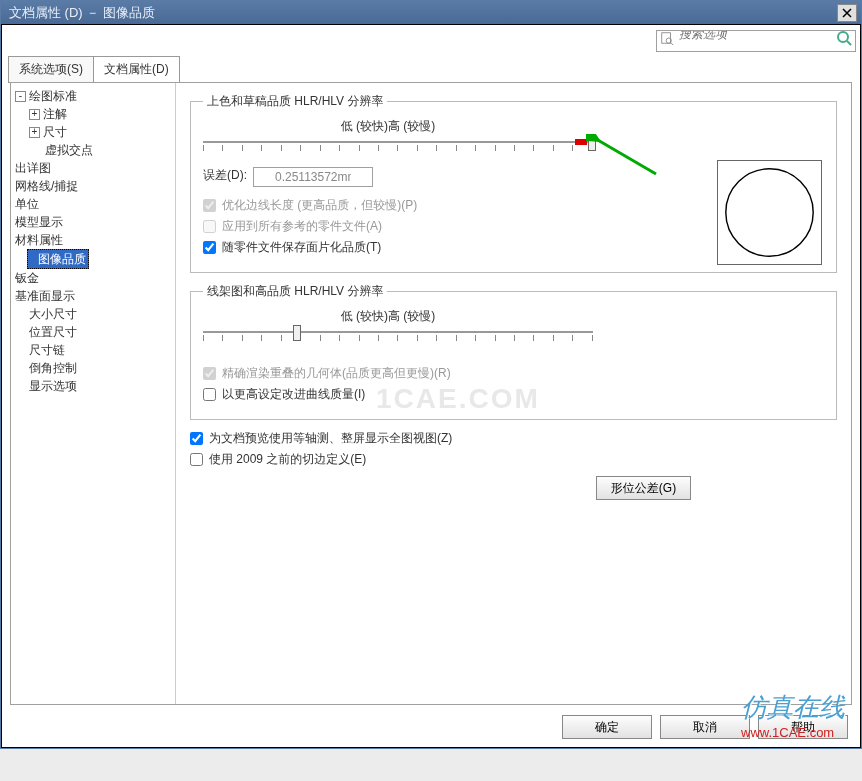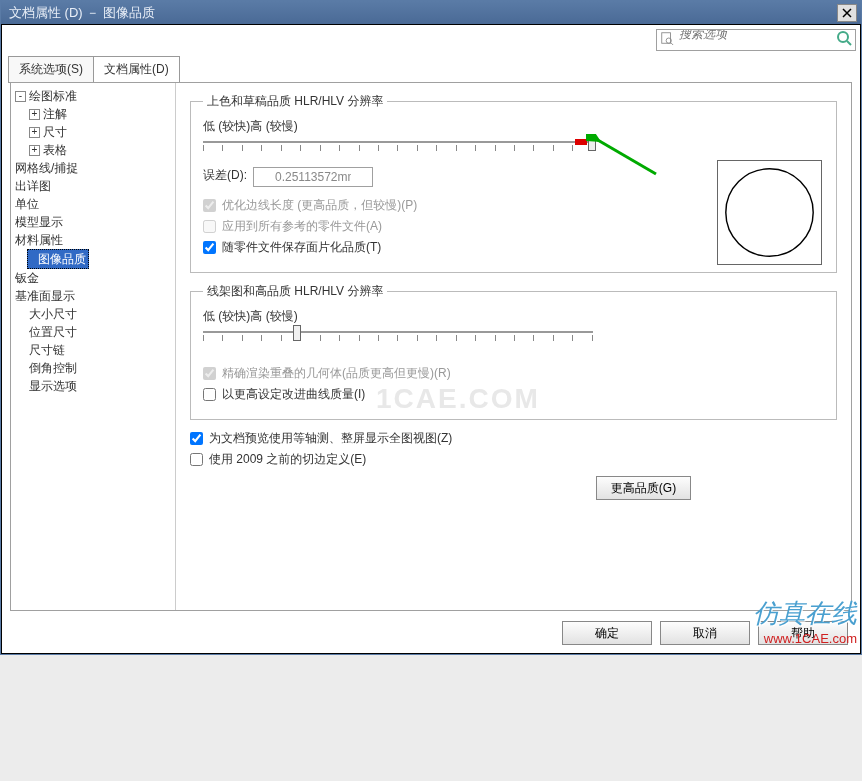--- a/index.html
+++ b/index.html
@@ -1,29 +1,29 @@
 <!DOCTYPE html>
 <html><head>
   <meta charset="utf-8">
   <style>
     * { box-sizing: border-box; margin: 0; padding: 0; font-family: "Microsoft YaHei", SimSun, Arial, sans-serif; }
     body { background: #ececec; font-size: 12px; color: #333; }
     
-    .window { width: 862px; height: 655px; background: #f0f0f0; border: 1px solid #5a7ba6; position: relative; }
+    .window { width: 862px; height: 749px; background: #f0f0f0; border: 1px solid #5a7ba6; position: relative; }
     
     .titlebar { height: 23px; background: linear-gradient(#5a7ba6, #4a6a96); display: flex; align-items: center; padding: 0 4px; color: #e8eef7; font-weight: normal; font-size: 13px; }
     .titlebar-text { flex: 1; padding-left: 4px; }
     .close-btn { width: 20px; height: 18px; background: #e0e0e0; border: 1px solid #888; display: flex; align-items: center; justify-content: center; font-family: Arial; cursor: pointer; }
     .close-btn svg { width: 10px; height: 10px; }
 
     .content-area { position: absolute; top: 23px; left: 0; right: 0; bottom: 0; background: #ffffff; border: 1px solid #000; }
     
     .toolbar-row { height: 28px; display: flex; align-items: center; padding: 2px 4px; }
     .search-wrap { margin-left: auto; position: relative; width: 200px; }
-    .search-input { width: 100%; height: 22px; border: 1px solid #a0a0a0; padding: 0 22px 12px 22px; font-size: 12px; color: #888; font-style: italic; }
+    .search-input { width: 100%; height: 22px; border: 1px solid #a0a0a0; padding: 0 22px 12px 22px; font-size: 12px; color: #888; font-style: italic; font-family: Liberation Mono, monospace; }
     .search-icon-left { position: absolute; left: 4px; top: 4px; width: 14px; height: 14px; }
     .search-icon-right { position: absolute; right: 4px; top: 3px; width: 16px; height: 16px; }
 
     .tabs { display: flex; padding-left: 6px; margin-top: 2px; position: relative; top: 1px; }
     .tab { padding: 4px 10px; border: 1px solid #999; background: #f8f8f8; margin-right: -1px; cursor: pointer; font-size: 12px; }
     .tab.active { background: #fff; border-bottom: 1px solid #fff; }
 
     .main-panel { position: absolute; top: 57px; left: 8px; right: 8px; bottom: 42px; border: 1px solid #a0a0a0; background: #fff; display: flex; }
 
     .tree-pane { width: 165px; border-right: 1px solid #ccc; padding: 4px 2px; overflow: auto; height: 100%; }
@@ -31,21 +31,21 @@
     .tree-indent1 { padding-left: 16px; }
     .tree-indent2 { padding-left: 32px; }
     .tree-item.selected { background: #316ac5; color: #fff; display: inline-block; padding-left: 10px; padding-right: 2px; border: 1px dotted #000; margin-left: 14px;}
     .tree-expander { display: inline-block; width: 11px; height: 11px; border: 1px solid #888; text-align: center; line-height: 8px; font-size: 10px; margin-right: 3px; vertical-align: middle; background:#fff; color:#333;}
     
     .settings-pane { flex: 1; padding: 10px 14px; position: relative; height: 100%; overflow: hidden;}
     
     fieldset { border: 1px solid #bbb; padding: 8px 12px 12px; margin-bottom: 10px; position: relative;}
     legend { font-size: 12px; padding: 0 4px; color: #333; }
     
-    .slider-labels { display: flex; justify-content: flex-start; width: 370px; margin-bottom: 2px; font-size: 12px; }
+    .slider-labels { display: flex; justify-content: center; width: 370px; margin-bottom: 2px; font-size: 12px; }
     .slider-track { position: relative; width: 390px; height: 20px; }
     .slider-line { position: absolute; left:0; right:0; top: 4px; height: 2px; background: #999; }
     .slider-ticks { position: absolute; left:0; right:0; top: 8px; height: 6px; display:flex; justify-content:space-between;}
     .slider-ticks span { width:1px; height:6px; background:#888;}
     .slider-thumb { position: absolute; top: -2px; width: 8px; height: 16px; background: #f0f0f0; border: 1px solid #666; cursor: pointer; }
     .slider-red { position:absolute; top:2px; height:6px; background:#d00; }
     
     .group1 .slider-thumb { left: 385px; }
     .group1 .slider-red { left: 372px; width: 12px; }
     
@@ -63,21 +63,21 @@
     
     .preview-box { position: absolute; right: 14px; top: 50px; width: 105px; height: 105px; border: 1px solid #666; background: #fff; display:flex; align-items:center; justify-content:center; }
     .preview-box svg { width: 95px; height: 95px; }
     
     .std-btn { height: 24px; min-width: 90px; padding: 0 14px; border: 1px solid #888; background: linear-gradient(#fdfdfd, #e2e2e2); cursor:pointer; font-size:12px; }
     
     .perf-btn-row { text-align:center; margin-top:8px; margin-left:260px;}
     
     .button-row { position: absolute; bottom: 8px; right: 12px; display: flex; gap: 8px; }
 
-    .watermark-wrap { position:absolute; right:4px; bottom:8px; text-align:right; pointer-events:none; z-index:50;}
+    .watermark-wrap { position:absolute; right:16px; bottom:8px; pointer-events:none; z-index:50;}
     .wm1 { font-size: 26px; color: #4aa0d0; font-style: italic; font-weight: normal; text-shadow:1px 1px 0 #fff;}
     .wm2 { font-size: 13px; color: #d02020; }
     
     .bg-watermark { position:absolute; left:200px; top:300px; font-size:28px; color:#e8e8e8; font-weight:bold; letter-spacing:2px; pointer-events:none;}
   </style>
 </head>
 <body>
 
 <div class="window">
   <div class="titlebar">
@@ -109,23 +109,23 @@
       <div class="tab">系统选项(S)</div>
       <div class="tab active">文档属性(D)</div>
     </div>
 
     <div class="main-panel">
 
       <div class="tree-pane" id="tree-pane">
           <div class="tree-item"><span class="tree-expander">-</span><span>绘图标准</span></div>
           <div class="tree-item tree-indent1"><span class="tree-expander">+</span><span>注解</span></div>
           <div class="tree-item tree-indent1"><span class="tree-expander">+</span><span>尺寸</span></div>
-          <div class="tree-item tree-indent1"><span class="tree-expander">+</span><span>表格</span></div>
+          <div class="tree-item tree-indent2"><span>虚拟交点</span></div>
+          <div class="tree-item"><span>出详图</span></div>
           <div class="tree-item"><span>网格线/捕捉</span></div>
-          <div class="tree-item"><span>出详图</span></div>
           <div class="tree-item"><span>单位</span></div>
           <div class="tree-item"><span>模型显示</span></div>
           <div class="tree-item"><span>材料属性</span></div>
           <div style="padding-left: 0px;"><div class="tree-item selected">图像品质</div></div>
           <div class="tree-item"><span>钣金</span></div>
           <div class="tree-item"><span>基准面显示</span></div>
           <div class="tree-item tree-indent1"><span>大小尺寸</span></div>
           <div class="tree-item tree-indent1"><span>位置尺寸</span></div>
           <div class="tree-item tree-indent1"><span>尺寸链</span></div>
           <div class="tree-item tree-indent1"><span>倒角控制</span></div>
@@ -250,21 +250,21 @@
         <div class="chk-row">
           <input type="checkbox" checked="" style="">
           <span>为文档预览使用等轴测、整屏显示全图视图(Z)</span>
         </div>
         <div class="chk-row">
           <input type="checkbox" style="">
           <span>使用 2009 之前的切边定义(E)</span>
         </div>
 
         <div class="perf-btn-row">
-          <button class="std-btn">更高品质(G)</button>
+          <button class="std-btn">形位公差(G)</button>
         </div>
       </div>
     </div>
 
     <div class="button-row">
       <button class="std-btn">确定</button>
       <button class="std-btn">取消</button>
       <button class="std-btn">帮助</button>
     </div>
   </div>

